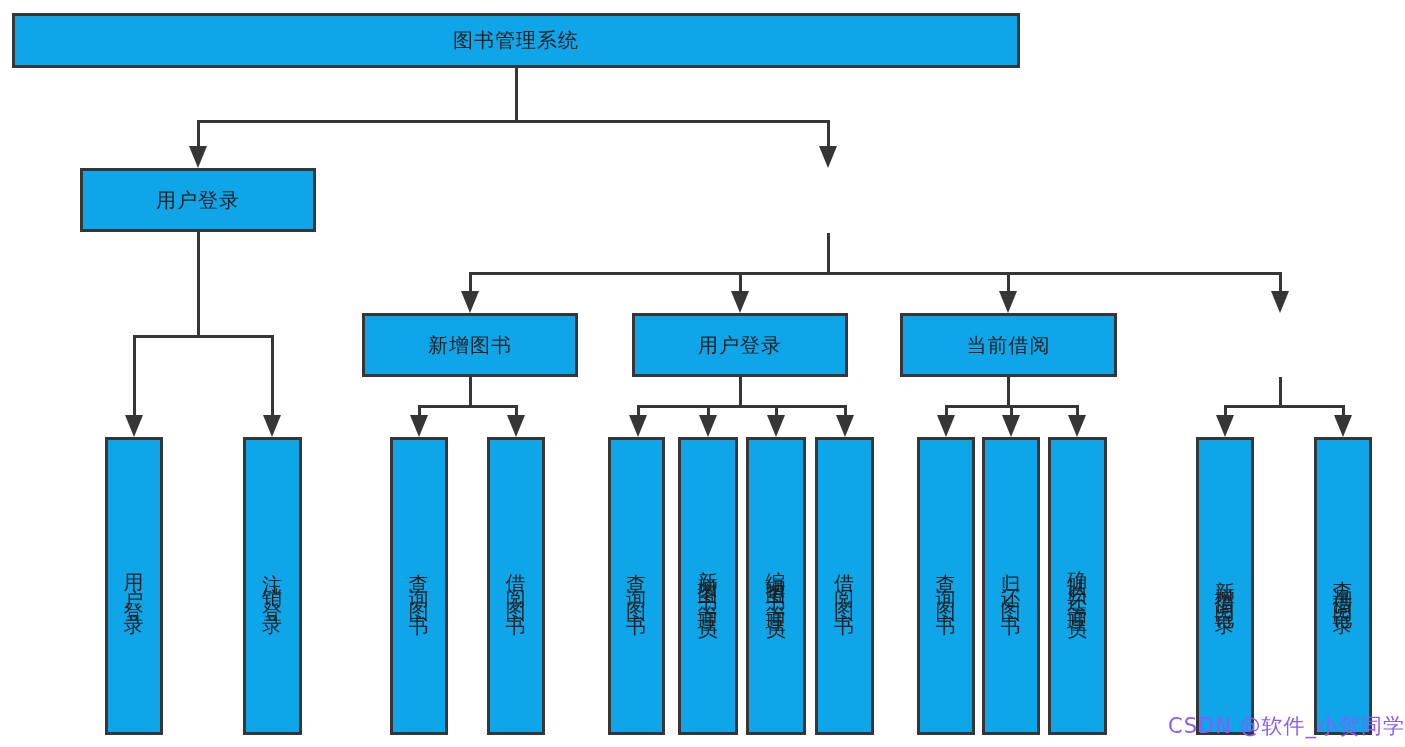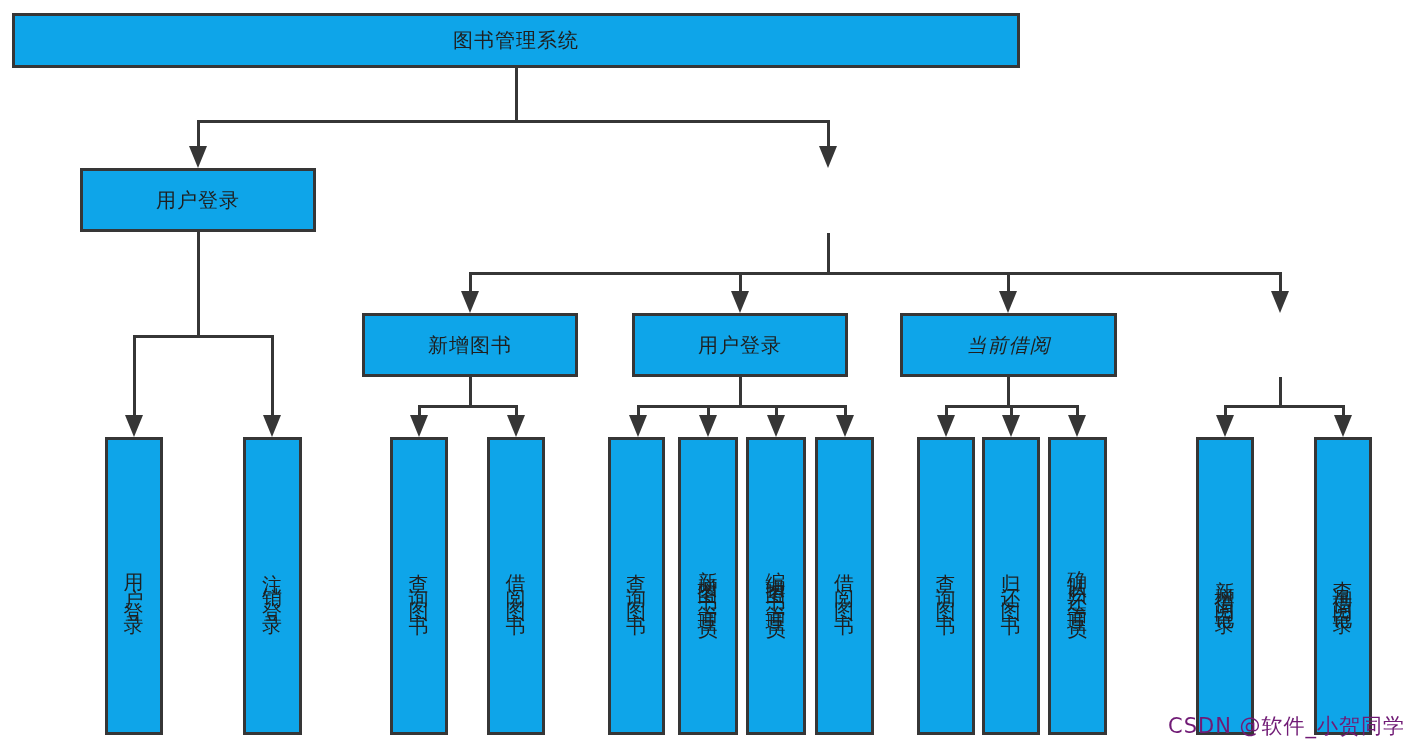--- a/index.html
+++ b/index.html
@@ -47,21 +47,21 @@
     border-right: 9px solid transparent;
     border-top: 22px solid #363636;
     z-index: 1;
   }
   
   .watermark {
     position: absolute;
     left: 1168px;
     top: 712px;
     font-size: 21px;
-    color: #701a75;
+    color: #8b5cf6;
     letter-spacing: 1px;
     z-index: 3;
     white-space: nowrap;
   }
 </style>
 </head>
 <body>
 
 <div id="canvas">
 
@@ -97,21 +97,21 @@
   <div class="arrow" style="left:999px; top:291px;"></div>
   <div class="vl" style="left:1279px; top:272px; height:21px;"></div>
   <div class="arrow" style="left:1271px; top:291px;"></div>
 
   <div class="box" style="left:362px; top:313px; width:216px; height:64px;">
     <span>新增图书</span>
   </div>
   <div class="box" style="left:632px; top:313px; width:216px; height:64px;">
     <span>用户登录</span>
   </div>
-  <div class="box" style="left:900px; top:313px; width:217px; height:64px;font-style:italic;">
+  <div class="box" style="left:900px; top:313px; width:217px; height:64px;">
     <span>当前借阅</span>
   </div>
 
   <div class="vl" style="left:469px; top:377px; height:31px;"></div>
   <div class="vl" style="left:739px; top:377px; height:31px;"></div>
   <div class="vl" style="left:1007px; top:377px; height:31px;"></div>
   <div class="vl" style="left:1279px; top:377px; height:31px;"></div>
 
   <div class="hl" style="left:418px; top:405px; width:100px;"></div>
   <div class="hl" style="left:637px; top:405px; width:209px;"></div>

